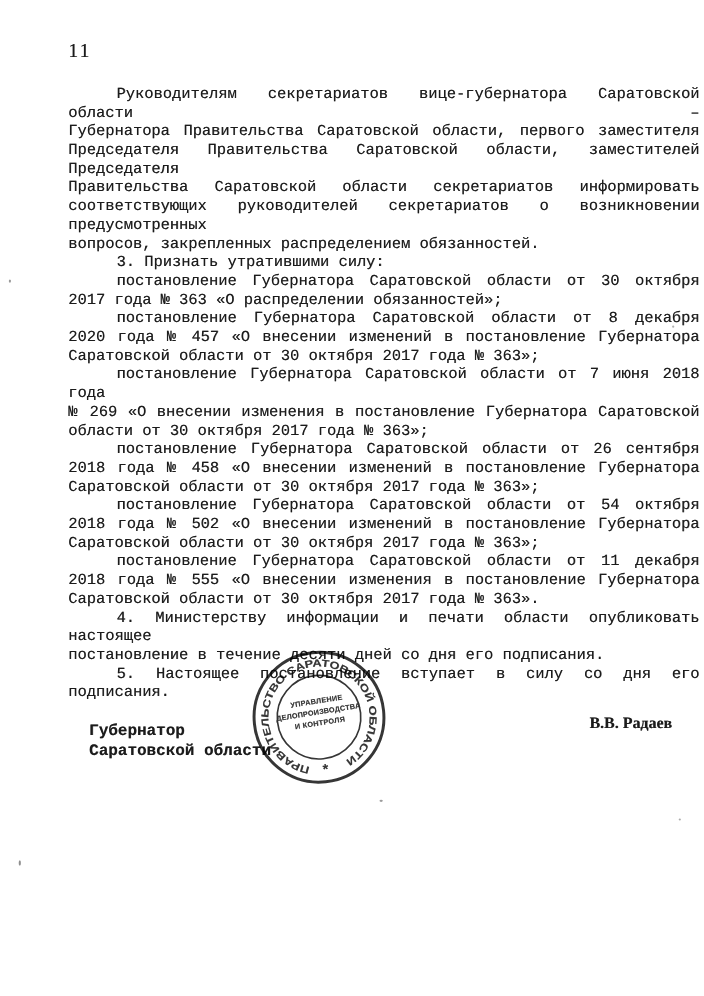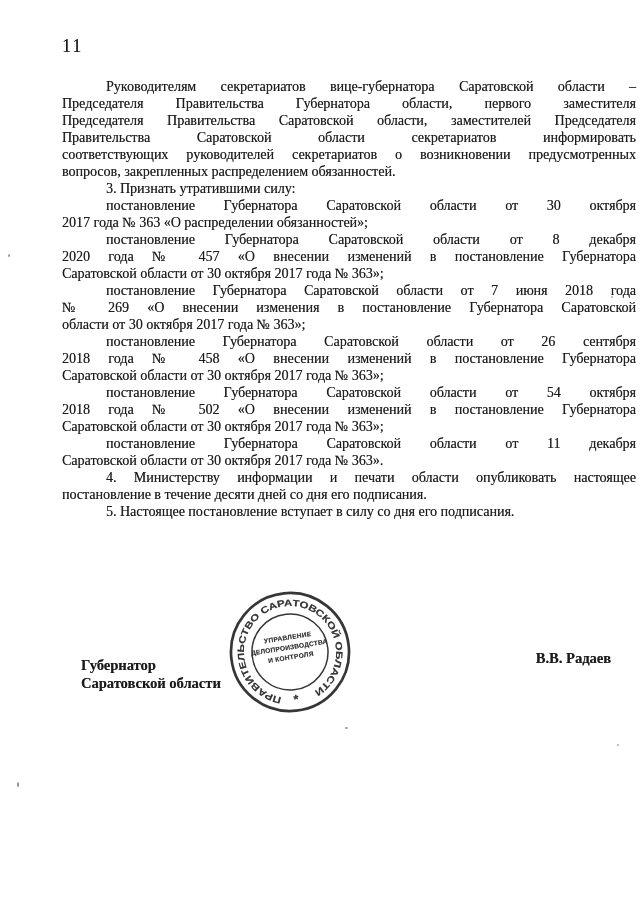--- a/index.html
+++ b/index.html
@@ -10,21 +10,21 @@
   }
   .page-number{
     position:absolute;top:36px;left:62px;width:574px;
     font-size:18px;letter-spacing:2px;
   }
   .body-text{
     position:absolute;top:78px;left:62px;width:574px;
     font-size:14px;line-height:17px;
   }
   .body-text p{margin:0;padding:0;}
-  .line{display:block;text-align:justify;text-align-last:justify;white-space:normal;}
+  .line{display:block;text-align:justify;text-align-last:justify;white-space:normal;font-family:Liberation Mono, monospace;}
   .line.last{text-align-last:left;}
   .line.indent{text-indent:44px;}
   .signature{
     position:absolute;top:626px;left:62px;width:574px;
     display:flex;justify-content:space-between;align-items:flex-start;
     font-weight:bold;font-size:14.5px;line-height:18px;
   }
   .sig-title{padding-left:19px;margin-top:30px;}
   .sig-name{margin-top:23px;margin-right:25px;}
   .stamp{
@@ -42,21 +42,21 @@
 </head>
 <body>
 
 <div class="page">
 
   <div class="page-number">11</div>
 
   <div class="body-text">
       <p>
         <span class="line indent">Руководителям секретариатов вице-губернатора Саратовской области –</span>
-        <span class="line">Председателя Правительства Губернатора области, первого заместителя</span>
+        <span class="line">Губернатора Правительства Саратовской области, первого заместителя</span>
         <span class="line">Председателя Правительства Саратовской области, заместителей Председателя</span>
         <span class="line">Правительства Саратовской области секретариатов информировать</span>
         <span class="line">соответствующих руководителей секретариатов о возникновении предусмотренных</span>
         <span class="line last">вопросов, закрепленных распределением обязанностей.</span>
       </p>
       <p>
         <span class="line last indent">3. Признать утратившими силу:</span>
       </p>
       <p>
         <span class="line indent">постановление Губернатора Саратовской области от 30 октября</span>
@@ -77,20 +77,21 @@
         <span class="line">2018 года № 458 «О внесении изменений в постановление Губернатора</span>
         <span class="line last">Саратовской области от 30 октября 2017 года № 363»;</span>
       </p>
       <p>
         <span class="line indent">постановление Губернатора Саратовской области от 54 октября</span>
         <span class="line">2018 года № 502 «О внесении изменений в постановление Губернатора</span>
         <span class="line last">Саратовской области от 30 октября 2017 года № 363»;</span>
       </p>
       <p>
         <span class="line indent">постановление Губернатора Саратовской области от 11 декабря</span>
+        <span class="line">2018 года № 555 «О внесении изменения в постановление Губернатора</span>
         <span class="line last">Саратовской области от 30 октября 2017 года № 363».</span>
       </p>
       <p>
         <span class="line indent">4. Министерству информации и печати области опубликовать настоящее</span>
         <span class="line last">постановление в течение десяти дней со дня его подписания.</span>
       </p>
       <p>
         <span class="line last indent">5. Настоящее постановление вступает в силу со дня его подписания.</span>
       </p>
     </div>

